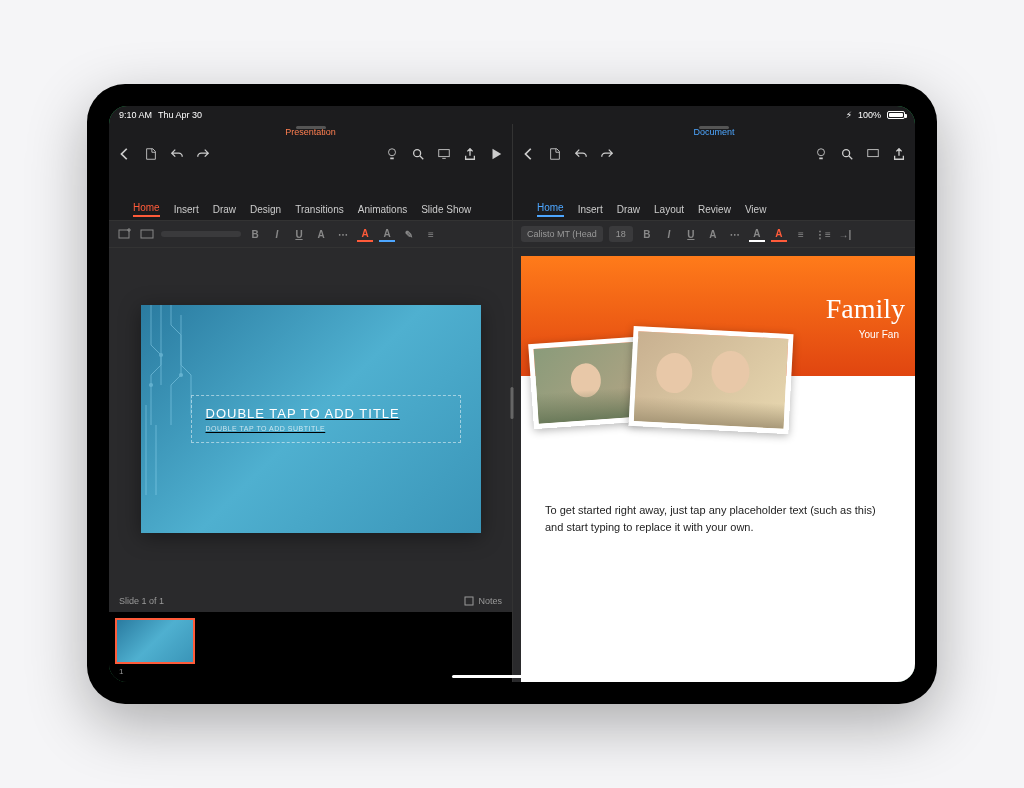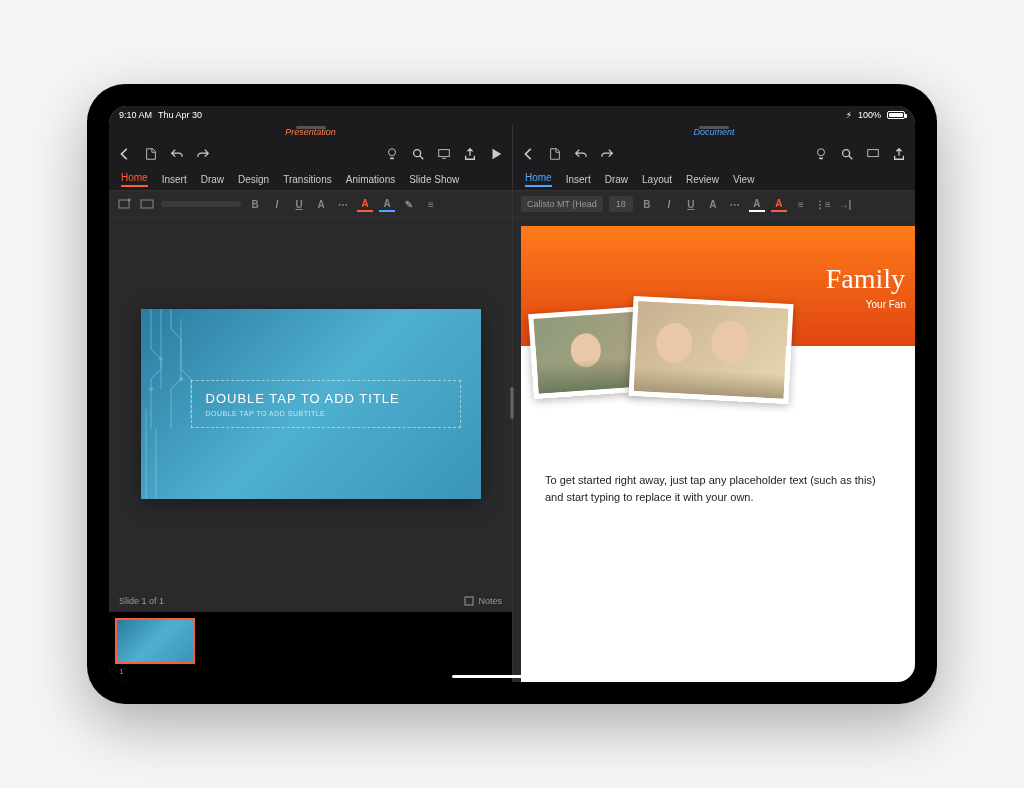--- a/index.html
+++ b/index.html
@@ -81,21 +81,20 @@
 .app-title-row {
   height: 16px;
   display: flex;
   align-items: center;
   justify-content: center;
   position: relative;
 }
 .app-title {
   font-size: 9px;
   color: #ff7f50;
-  font-style: italic;
 }
 .app-title.blue { color: #4da6ff; }
 .drag-handle {
   position: absolute;
   top: 2px;
   left: 50%;
   transform: translateX(-50%);
   width: 30px;
   height: 3px;
   background: #555;
@@ -117,23 +116,24 @@
   justify-content: center;
   color: #ccc;
   cursor: pointer;
 }
 .icon-btn svg { width: 14px; height: 14px; fill: currentColor; }
 .tabs-row {
   height: 22px;
   display: flex;
   align-items: center;
   gap: 14px;
-  padding: 0 12px;
+  padding: 0 24px;
   font-size: 10px;
   color: #ccc;
+  margin-top: 30px;
 }
 .tab { cursor: pointer; }
 .tab.active-red { color: #ff5b3a; border-bottom: 2px solid #ff5b3a; padding-bottom: 2px; }
 .tab.active-blue { color: #4da6ff; border-bottom: 2px solid #4da6ff; padding-bottom: 2px; }
 .format-row {
   height: 28px;
   background: #2a2a2c;
   display: flex;
   align-items: center;
   padding: 0 8px;
@@ -164,28 +164,29 @@
 .slide-area {
   flex: 1;
   background: #2a2a2c;
   display: flex;
   align-items: center;
   justify-content: center;
   padding: 20px;
 }
 .slide {
   width: 340px;
-  height: 190px;
+  height: 228px;
   background: linear-gradient(135deg, #2a7ba0 0%, #4fb0d0 50%, #3a95b8 100%);
   position: relative;
   display: flex;
   flex-direction: column;
   justify-content: center;
   padding-left: 50px;
   box-shadow: 0 4px 20px rgba(0,0,0,0.4);
+  text-decoration: underline;
 }
 .circuit-lines {
   position: absolute;
   left: 0; top: 0; bottom: 0;
   width: 60px;
   opacity: 0.4;
 }
 .slide-title-box {
   border: 1px dashed rgba(255,255,255,0.5);
   padding: 10px 14px;
@@ -261,21 +262,21 @@
 }
 .doc-main-title {
   font-size: 28px;
   font-weight: 400;
   font-family: Georgia, serif;
   padding-right: 10px;
 }
 .doc-sub-title {
   font-size: 10px;
   margin-top: 4px;
-  padding-right: 9px;
+  padding-right: 16px;
 }
 .photo-row {
   position: relative;
   height: 100px;
   margin-top: -36px;
   display: flex;
   padding-left: 10px;
 }
 .photo {
   background: #ddd;

